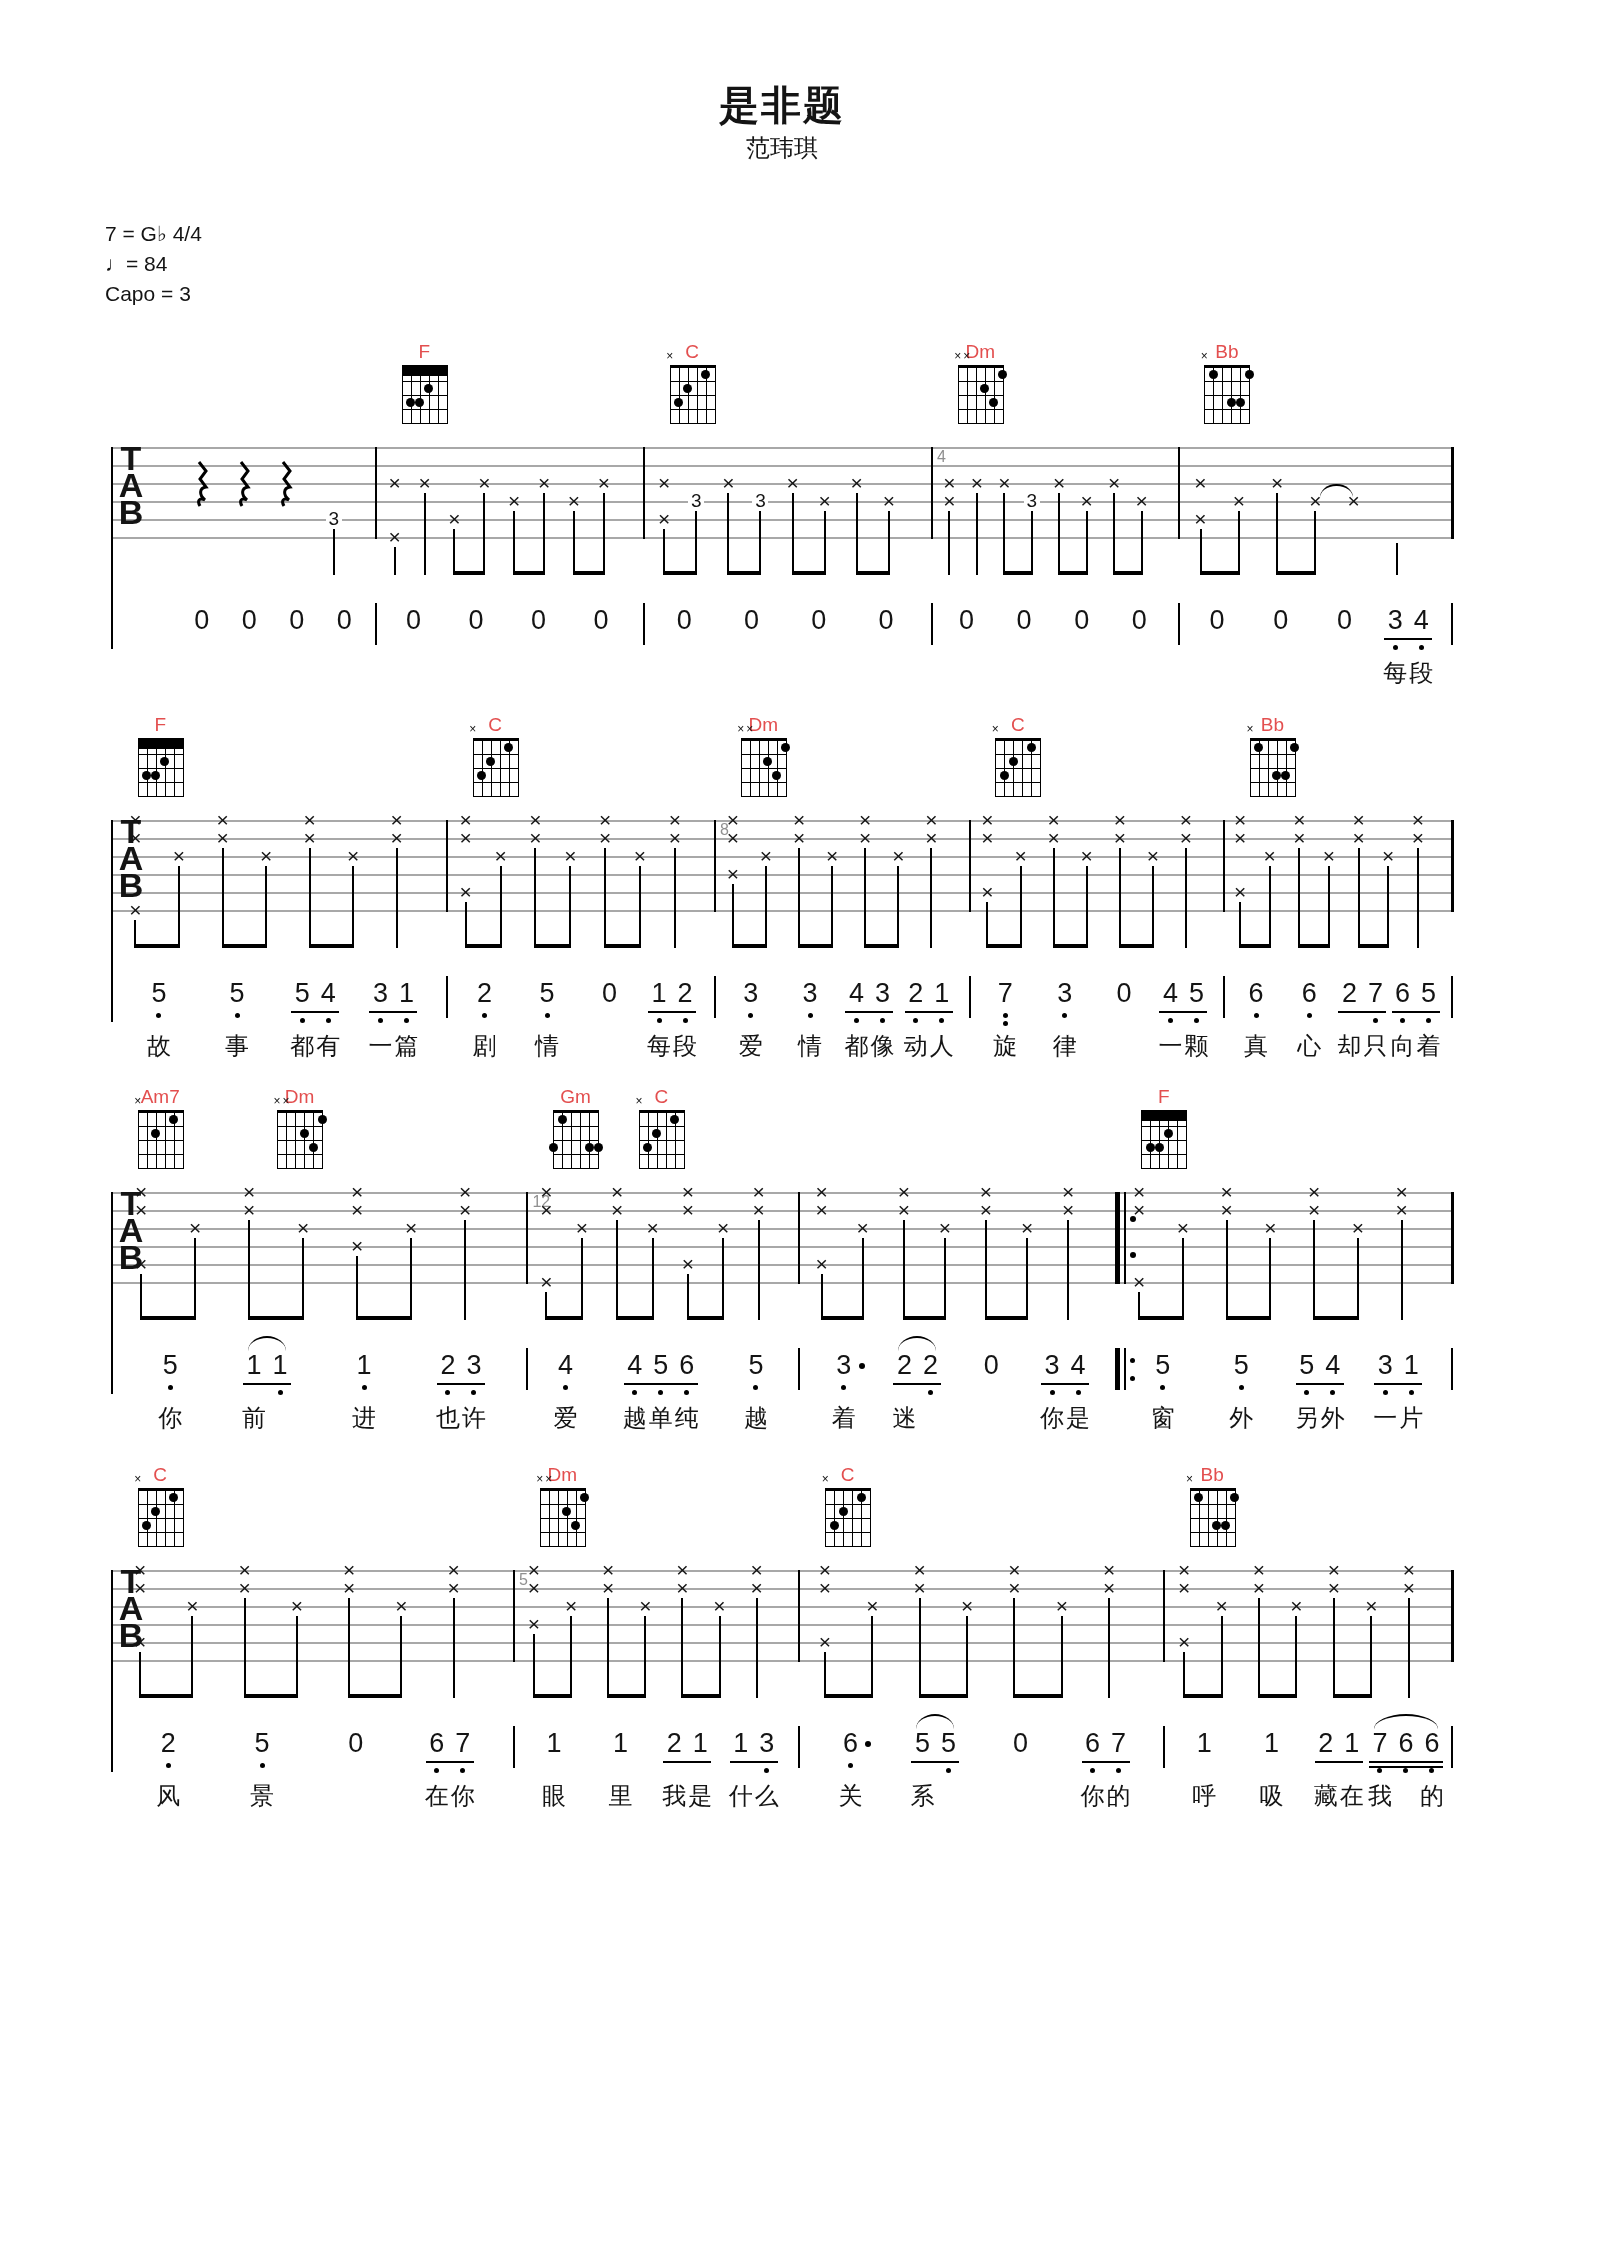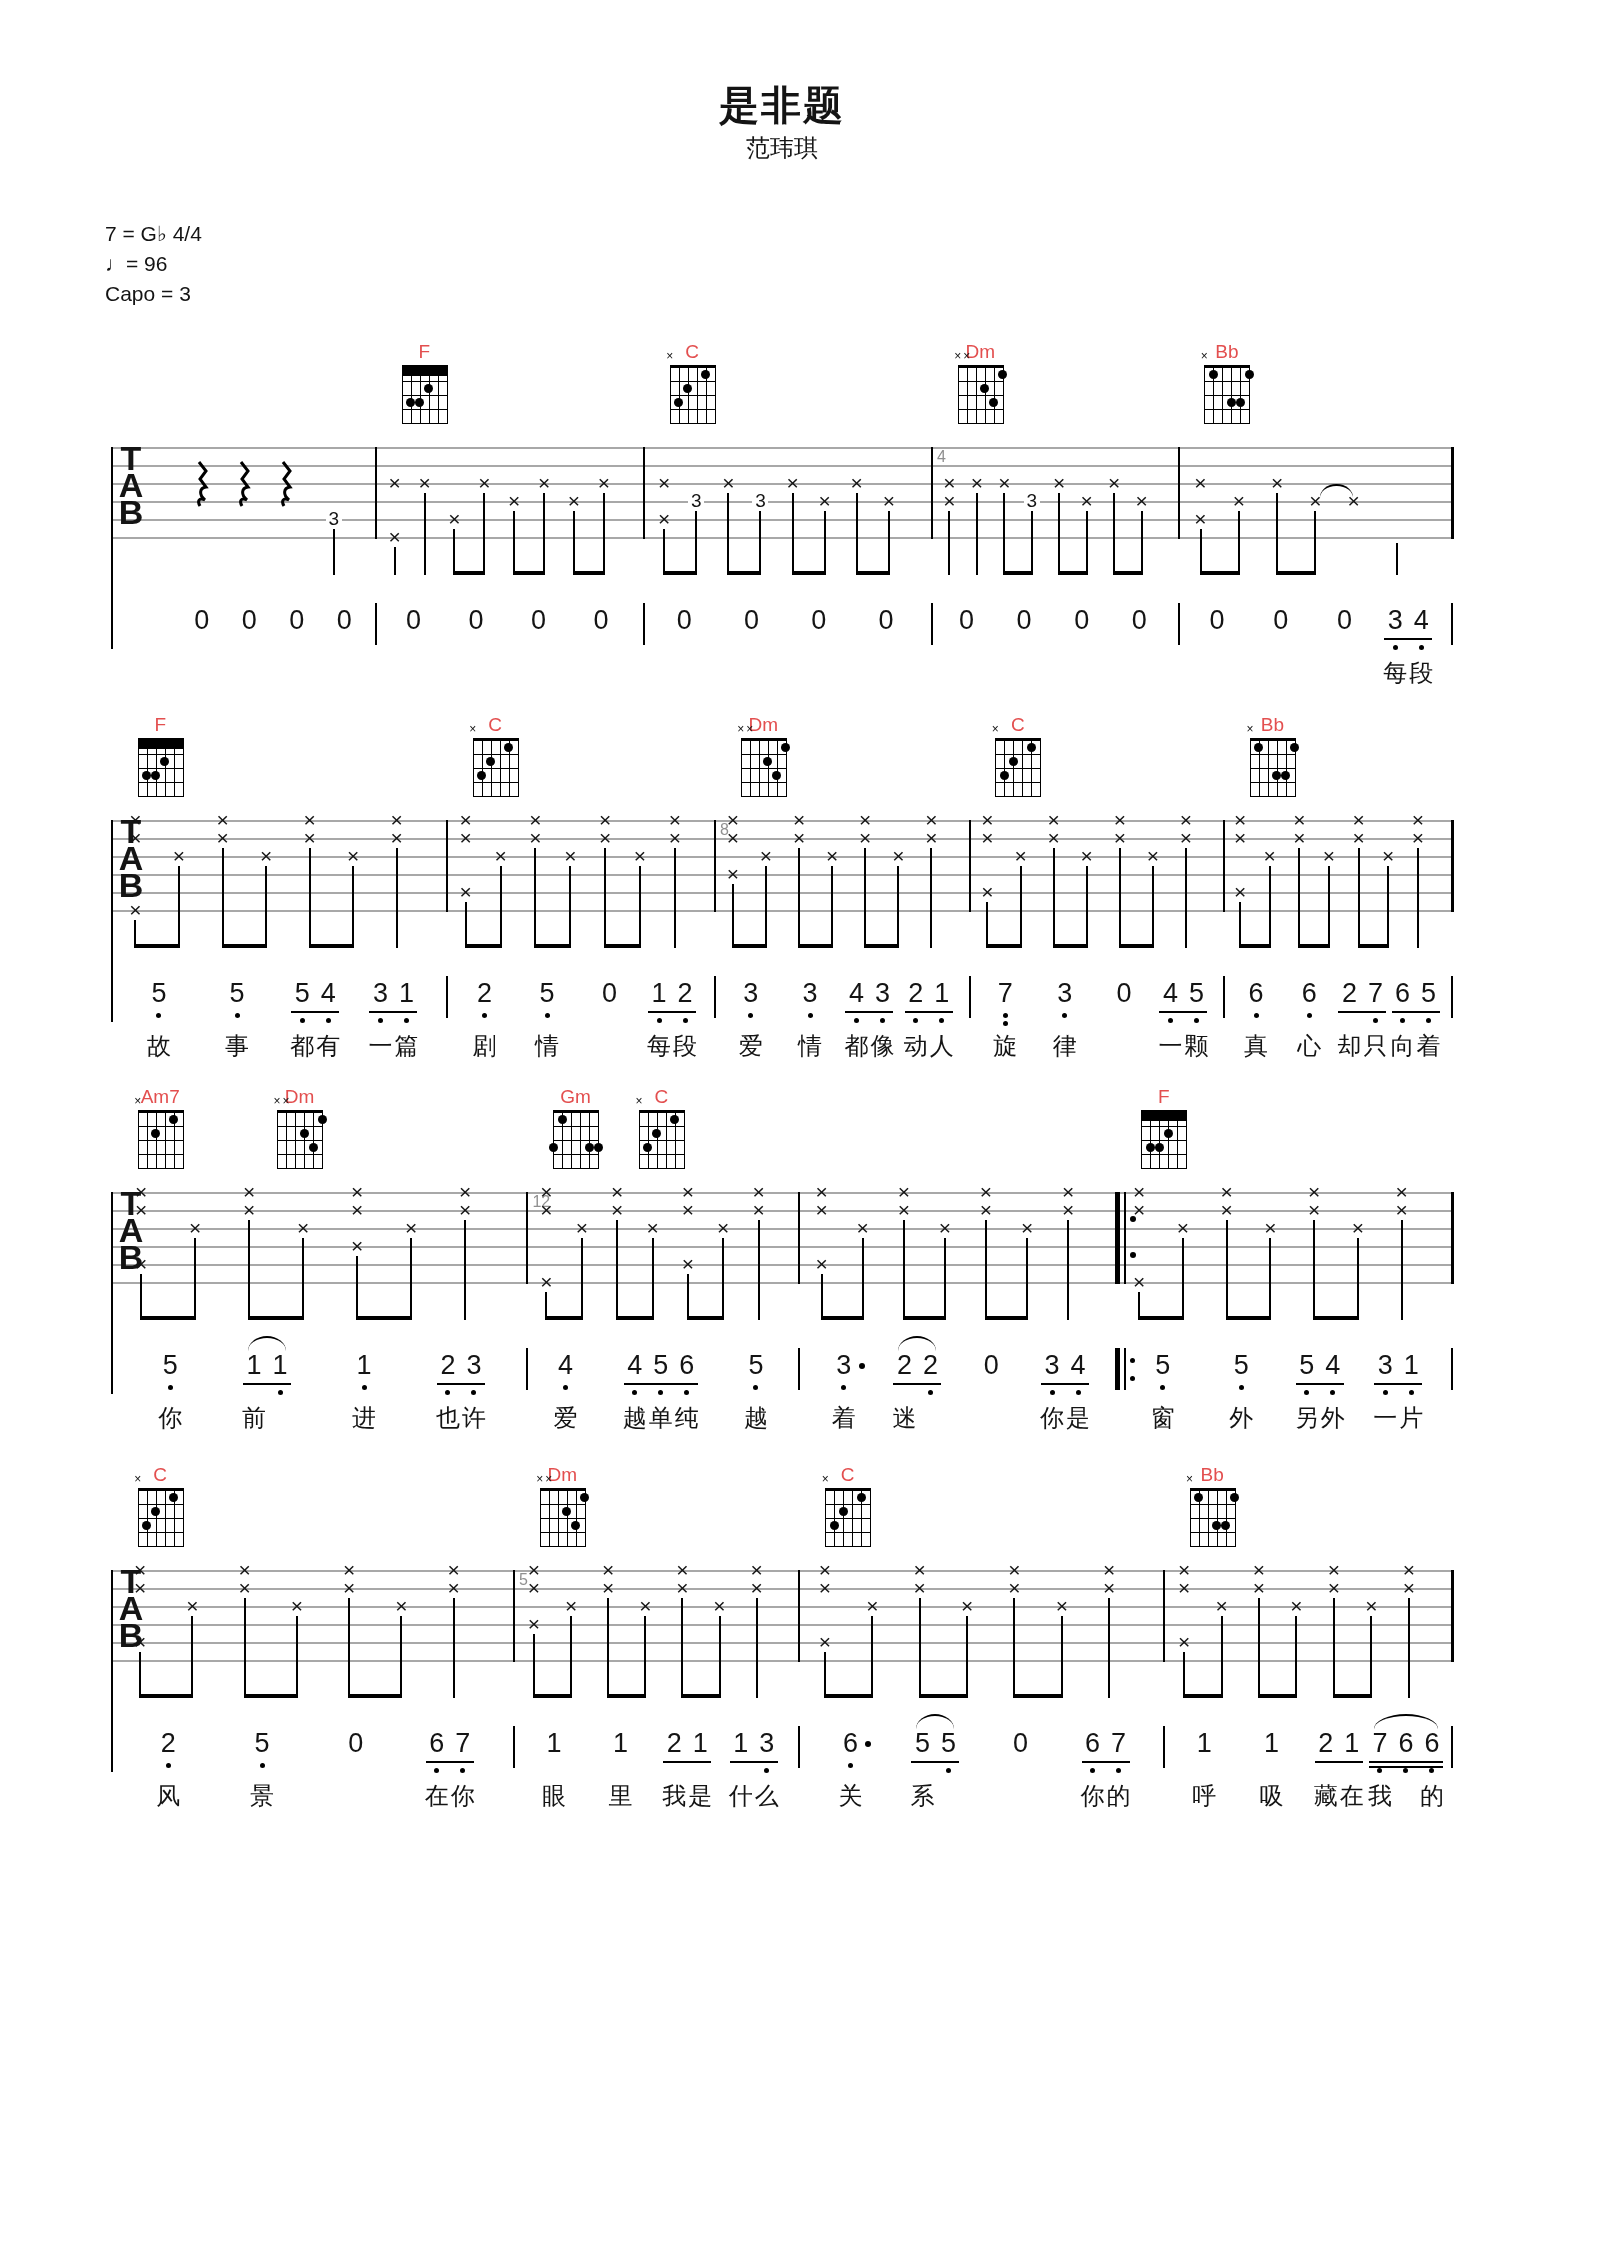--- a/index.html
+++ b/index.html
@@ -10,21 +10,21 @@
   .hdr-artist{left:0;width:1564px;text-align:center;top:132px;font-size:24px;}
   .meta{left:105px;font-size:21px;}
 </style>
 </head>
 <body>
 
 <div class="sheet">
   <div class="abs hdr-artist">范玮琪</div>
   <div class="abs hdr-title">是非题</div>
   <div class="abs meta" style="top:222px;">7 = G♭ 4/4</div>
-  <div class="abs meta" style="top:252px;">♩= 96</div>
+  <div class="abs meta" style="top:252px;">♩= 84</div>
   <div class="abs meta" style="top:282px;">Capo = 3</div>
   <div id="score">
       <div class="abs" style="left: 112px; top: 447px; width: 1340px; height: 1.5px; background: rgb(168, 168, 168);"></div>
       <div class="abs" style="left: 112px; top: 465px; width: 1340px; height: 1.5px; background: rgb(168, 168, 168);"></div>
       <div class="abs" style="left: 112px; top: 483px; width: 1340px; height: 1.5px; background: rgb(168, 168, 168);"></div>
       <div class="abs" style="left: 112px; top: 501px; width: 1340px; height: 1.5px; background: rgb(168, 168, 168);"></div>
       <div class="abs" style="left: 112px; top: 519px; width: 1340px; height: 1.5px; background: rgb(168, 168, 168);"></div>
       <div class="abs" style="left: 112px; top: 537px; width: 1340px; height: 1.5px; background: rgb(168, 168, 168);"></div>
       <div class="abs" style="left: 116px; top: 441px; width: 30px; text-align: center; font: 700 34px / 1 &quot;Liberation Sans&quot;, sans-serif;">T</div>
       <div class="abs" style="left: 116px; top: 468px; width: 30px; text-align: center; font: 700 34px / 1 &quot;Liberation Sans&quot;, sans-serif;">A</div>

